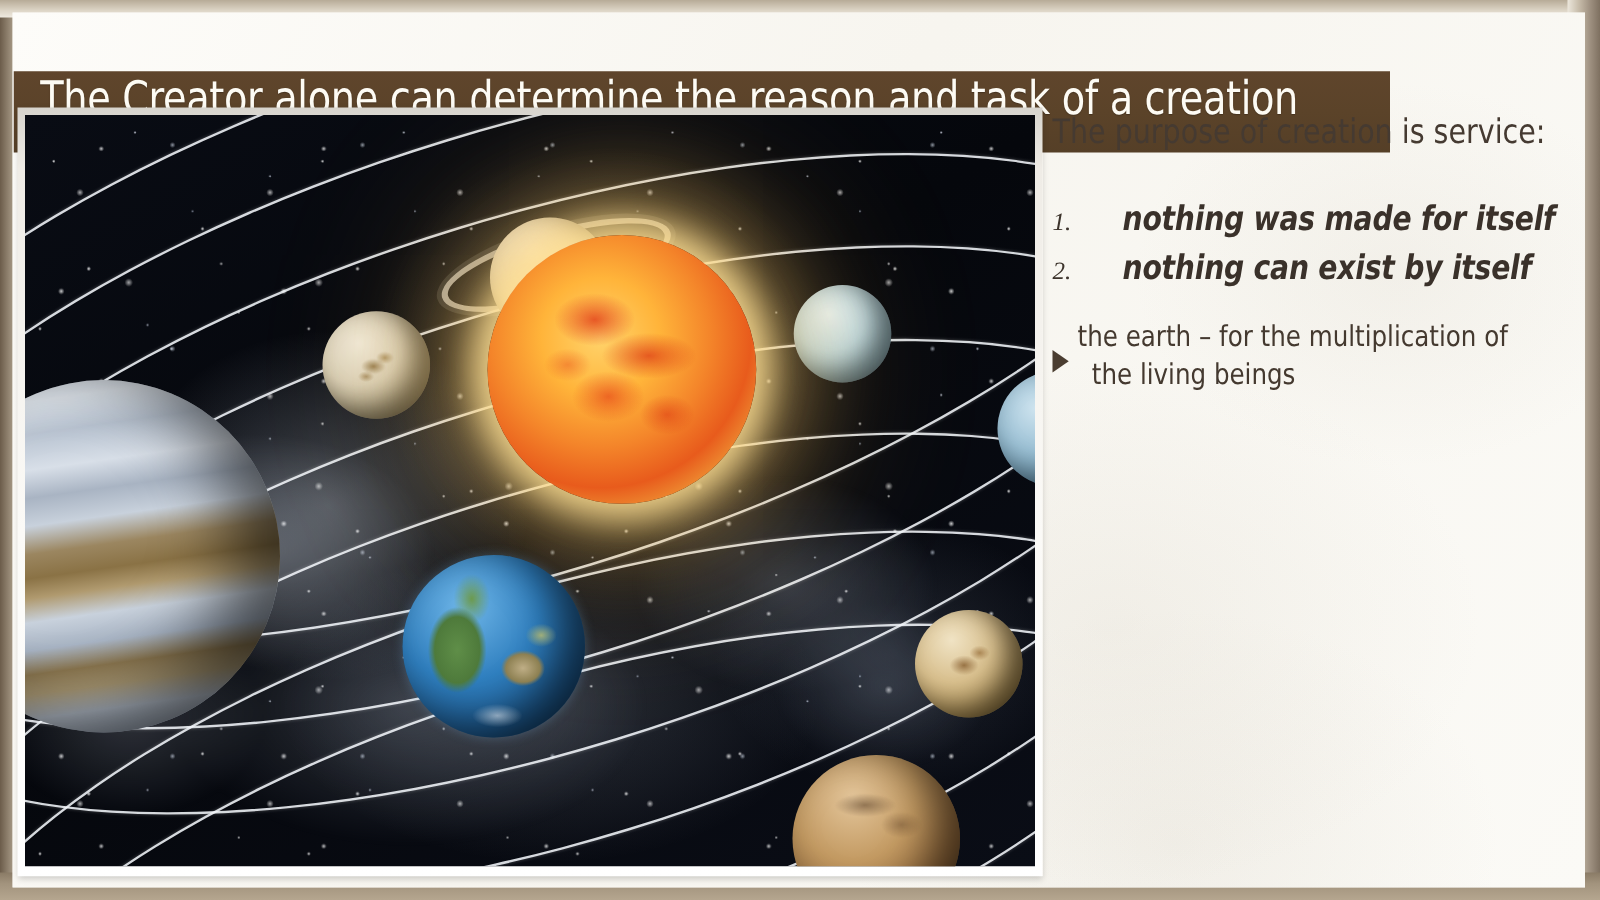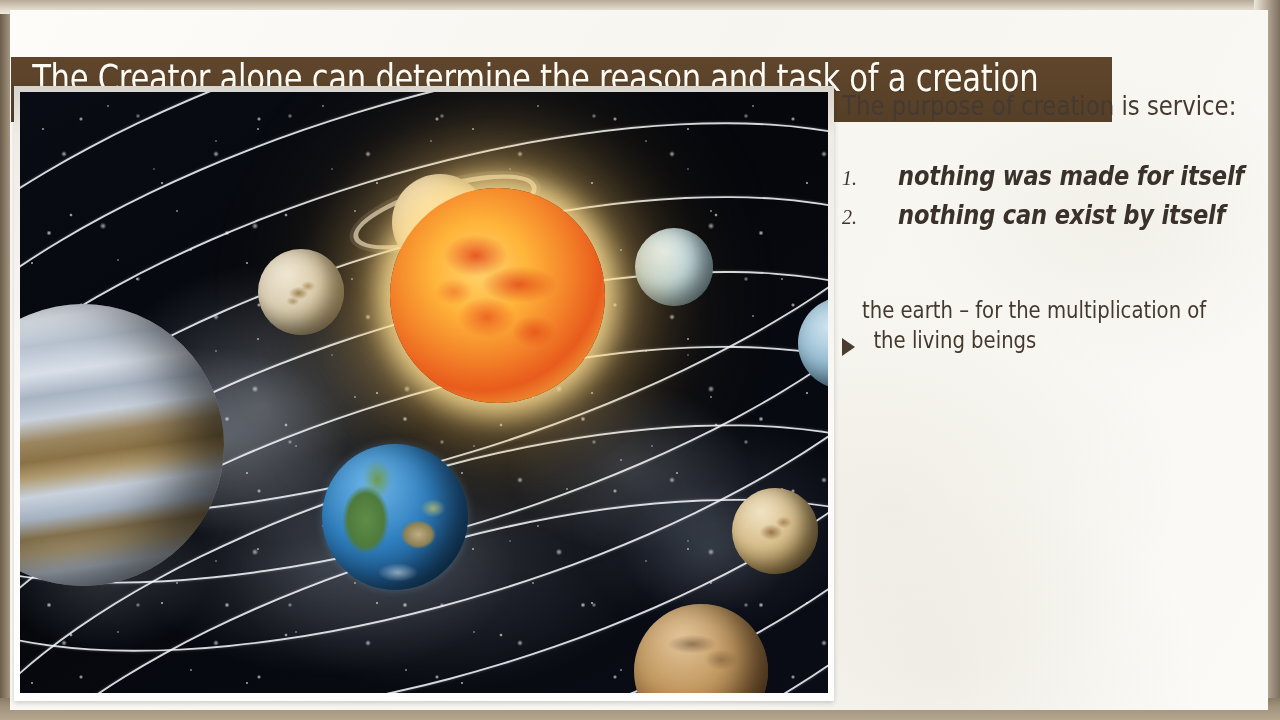--- a/index.html
+++ b/index.html
@@ -339,23 +339,23 @@
     font-size: 27px;
     font-weight: 700;
     font-style: italic;
     color: #3a312a;
     letter-spacing: -0.2px;
     transform: scaleX(0.93);
     transform-origin: left center;
     white-space: nowrap;
   }
   #arrow-block {
-    margin-top: 66px;
+    margin-top: 26px;
     display: flex;
-    align-items: flex-end;
+    align-items: center;
   }
   #arrow-marker {
     flex: 0 0 20px;
     margin-top: 6px;
     width: 0; height: 0;
     border-left: 13px solid #4a3d30;
     border-top: 9px solid transparent;
     border-bottom: 9px solid transparent;
   }
   #arrow-text {

